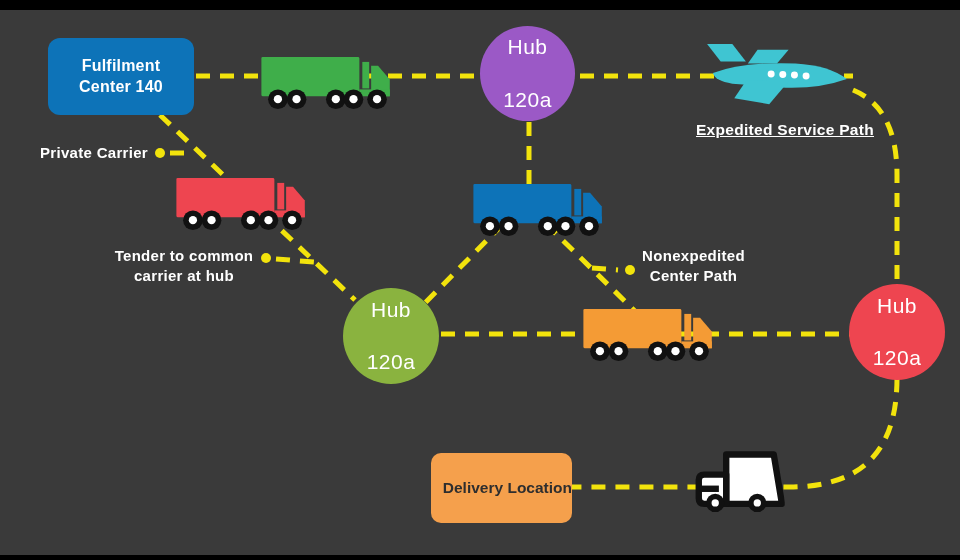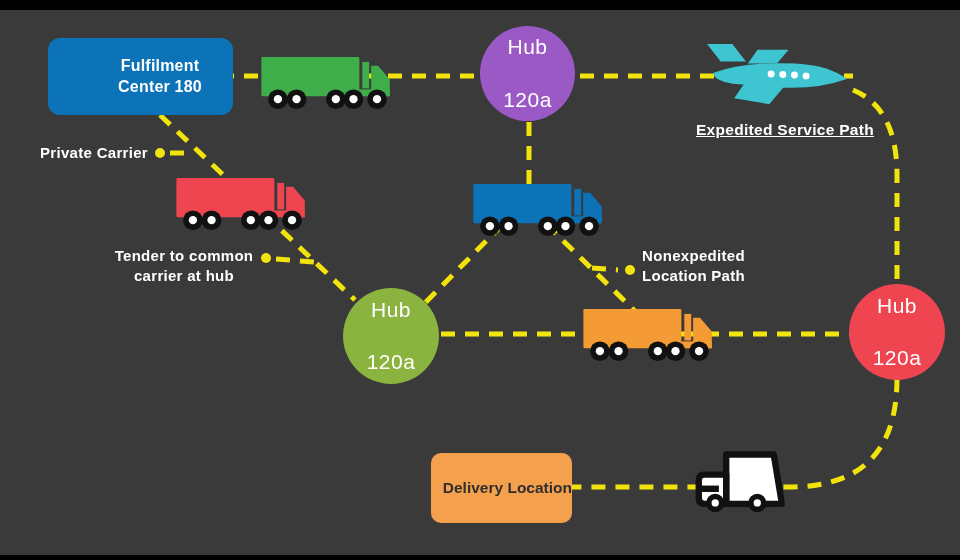--- a/index.html
+++ b/index.html
@@ -13,21 +13,21 @@
   .bar.bottom{bottom:0;height:5px;}
 
   svg.routes{position:absolute;left:0;top:0;z-index:1;}
   svg.routes path{fill:none;stroke:#f2e30c;stroke-width:5;stroke-dasharray:14 10;}
   svg.routes circle{fill:#f2e30c;}
 
   .node{position:absolute;z-index:2;display:flex;flex-direction:column;
         align-items:center;justify-content:center;color:#fff;text-align:center;}
   .rectnode{border-radius:12px;font-size:16px;font-weight:700;line-height:1.3;letter-spacing:.2px;}
   .hub{border-radius:50%;font-size:21px;font-weight:400;line-height:1.15;letter-spacing:.5px;gap:28px;}
-  .fulfilment{left:48px;top:38px;width:146px;height:77px;background:#0d73b8;padding-left:39px;}
+  .fulfilment{left:48px;top:38px;width:146px;height:77px;background:#0d73b8;}
   .hub-top{left:480px;top:26px;width:95px;height:95px;background:#9b59c6;}
   .hub-left{left:343px;top:288px;width:96px;height:96px;background:#8ab33f;}
   .hub-right{left:849px;top:284px;width:96px;height:96px;background:#ee4550;}
   .delivery{left:431px;top:453px;width:141px;height:70px;background:#f5a04c;
             border-radius:10px;color:#2e2e2e;font-size:15.5px;font-weight:700;align-items:flex-end;}
 
   .icon{position:absolute;z-index:2;}
   .truck-green{left:261px;top:57px;color:#3fae4a;}
   .truck-red{left:176px;top:178px;color:#ee4550;}
   .truck-blue{left:473px;top:184px;color:#0d73b8;}
@@ -111,21 +111,21 @@
         <circle cx="24" cy="59" r="10" fill="#111"></circle>
           <circle cx="24" cy="59" r="4" fill="#fff"></circle>
         <circle cx="70" cy="59" r="10" fill="#111"></circle>
           <circle cx="70" cy="59" r="4" fill="#fff"></circle>
       </symbol>
     </defs>
   </svg>
 
   <div class="node rectnode fulfilment">
     <span>Fulfilment</span>
-    <span>Center 180</span>
+    <span>Center 140</span>
   </div>
 
   <div class="node hub hub-top">
     <span>Hub</span>
     <span>120a</span>
   </div>
 
   <div class="node hub hub-left">
     <span>Hub</span>
     <span>120a</span>
@@ -161,19 +161,19 @@
 
   <div class="lbl lbl-private">
     <span>Private Carrier</span>
   </div>
   <div class="lbl lbl-tender">
     <span>Tender to common</span><br>
     <span>carrier at hub</span>
   </div>
   <div class="lbl lbl-nonexp">
     <span>Nonexpedited</span><br>
-    <span>Location Path</span>
+    <span>Center Path</span>
   </div>
   <div class="lbl lbl-exped">
     <span>Expedited Service Path</span>
   </div>
 
 </div>
 
 </body></html>

